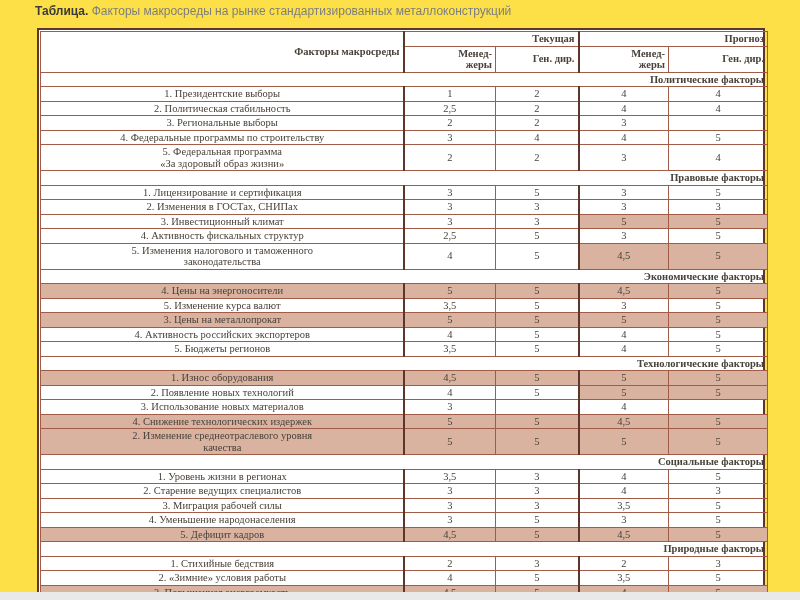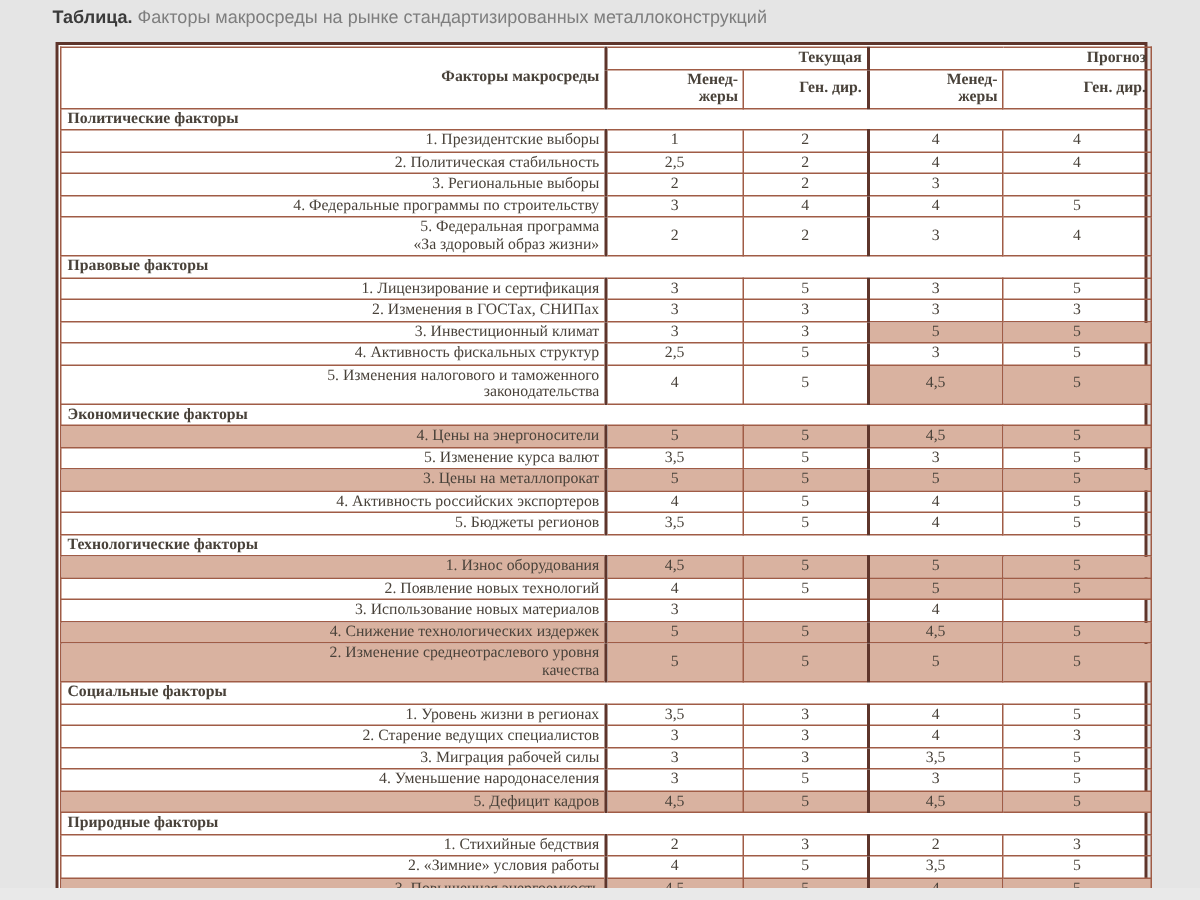--- a/index.html
+++ b/index.html
@@ -4,31 +4,31 @@
 <style>
   :root{
     --hl:#d9b2a0;
     --inner:#a05c46;
     --outer:#5e352b;
     --txt:#49423a;
   }
   *{box-sizing:border-box;margin:0;padding:0;}
   html,body{width:800px;height:600px;overflow:hidden;}
   body{background:#ffffff;}
-  .page{position:relative;width:800px;height:600px;background:#e5e5e5;font-family:"Liberation Serif",serif;}
+  .page{position:relative;width:800px;height:600px;background:#fde047;font-family:"Liberation Serif",serif;}
   .title{position:absolute;left:35px;top:4px;width:740px;font-family:"Liberation Sans",sans-serif;font-size:12px;line-height:15px;}
   .title .title-label{font-weight:bold;color:#3b3b3b;}
   .title .title-text{color:#7e7e7e;}
   .table-wrap{position:absolute;left:37px;top:28px;width:728px;border:2px solid var(--outer);padding:1px;background:#ffffff;}
   table{width:100%;border-collapse:collapse;table-layout:fixed;border:1px solid var(--outer);}
   td,th{border:1px solid var(--inner);font-size:10.5px;line-height:11.5px;color:var(--txt);padding:1px 3px;vertical-align:middle;overflow:hidden;}
   th{font-weight:bold;text-align:right;white-space:pre-line;}
   td.value-cell{text-align:center;}
-  td.label-cell{text-align:right;padding-left:4px;white-space:pre-line;}
-  tr.section-row td{font-weight:bold;text-align:left;padding-left:4px;}
+  td.label-cell{text-align:center;padding-left:4px;white-space:pre-line;}
+  tr.section-row td{font-weight:bold;text-align:right;padding-left:4px;}
   .hl{background:var(--hl);}
   .thick-left{border-left:2px solid var(--outer);}
   .bottom-strip{position:absolute;left:0;top:592px;width:800px;height:8px;background:#e9e9e9;}
 </style>
 </head>
 <body>
 
 <div class="page">
 
   <div class="title">

